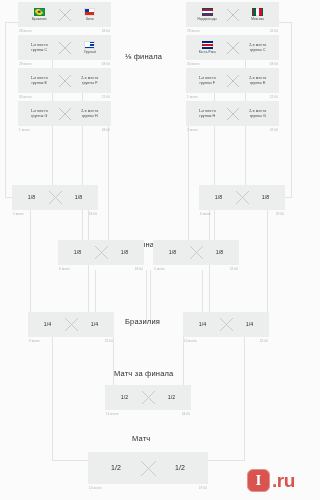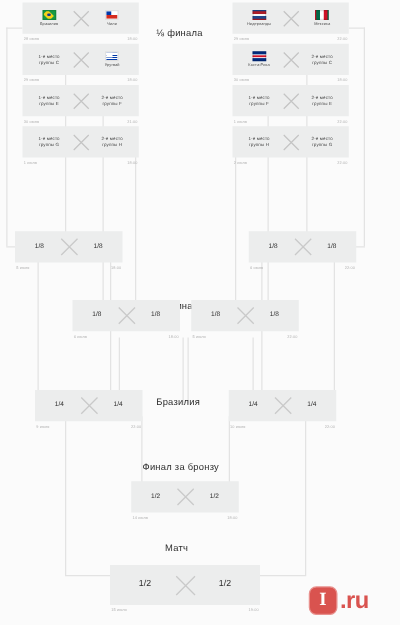--- a/index.html
+++ b/index.html
@@ -134,24 +134,24 @@
 
   <div class="ln lnv" style="left:52px;top:333px;height:127px;"></div>
   <div class="ln lnh" style="left:52px;top:460px;width:37px;"></div>
   <div class="ln lnv" style="left:244px;top:333px;height:127px;"></div>
   <div class="ln lnh" style="left:208px;top:460px;width:37px;"></div>
   <div class="ln lnv" style="left:113px;top:333px;height:63px;"></div>
   <div class="ln lnh" style="left:113px;top:396px;width:13px;"></div>
   <div class="ln lnv" style="left:183px;top:333px;height:63px;"></div>
   <div class="ln lnh" style="left:170px;top:396px;width:13px;"></div>
 
-  <div class="rlabel" style="left:125px;top:22px;text-align:center;">⅛ финала</div>
+  <div class="rlabel" style="left:125px;top:52px;text-align:center;">⅛ финала</div>
   <div class="rlabel" style="left:126px;top:240px;">¼ финала</div>
   <div class="rlabel" style="left:125px;top:317px;">Бразилия</div>
-  <div class="rlabel" style="left:114px;top:369px;">Финал за бронзу</div>
+  <div class="rlabel" style="left:114px;top:369px;">Матч за финала</div>
   <div class="rlabel" style="left:132px;top:434px;">Матч</div>
 
   <div class="match" style="left:18px;top:2px;width:93px;">
     <div class="card">
       <div class="side">
         <div class="flag f-brazil"></div>
         <span class="fl-name">Бразилия</span>
       </div>
       <div class="vs">
         <svg width="14" height="14" viewBox="0 0 14 14">

